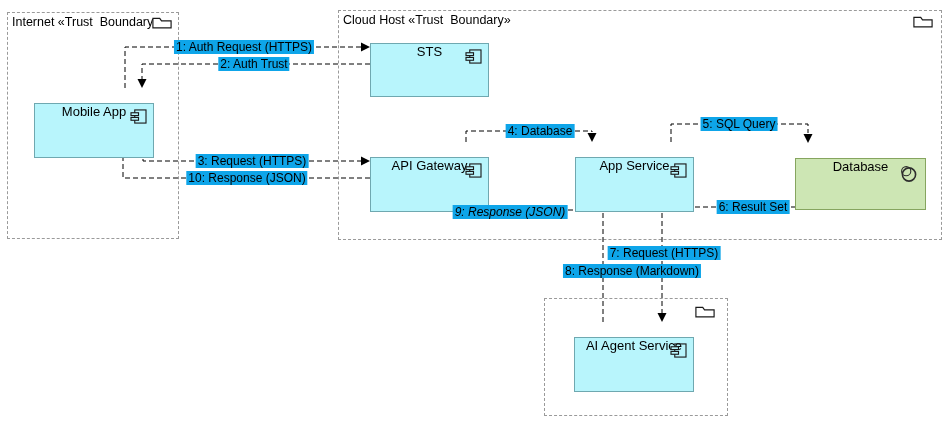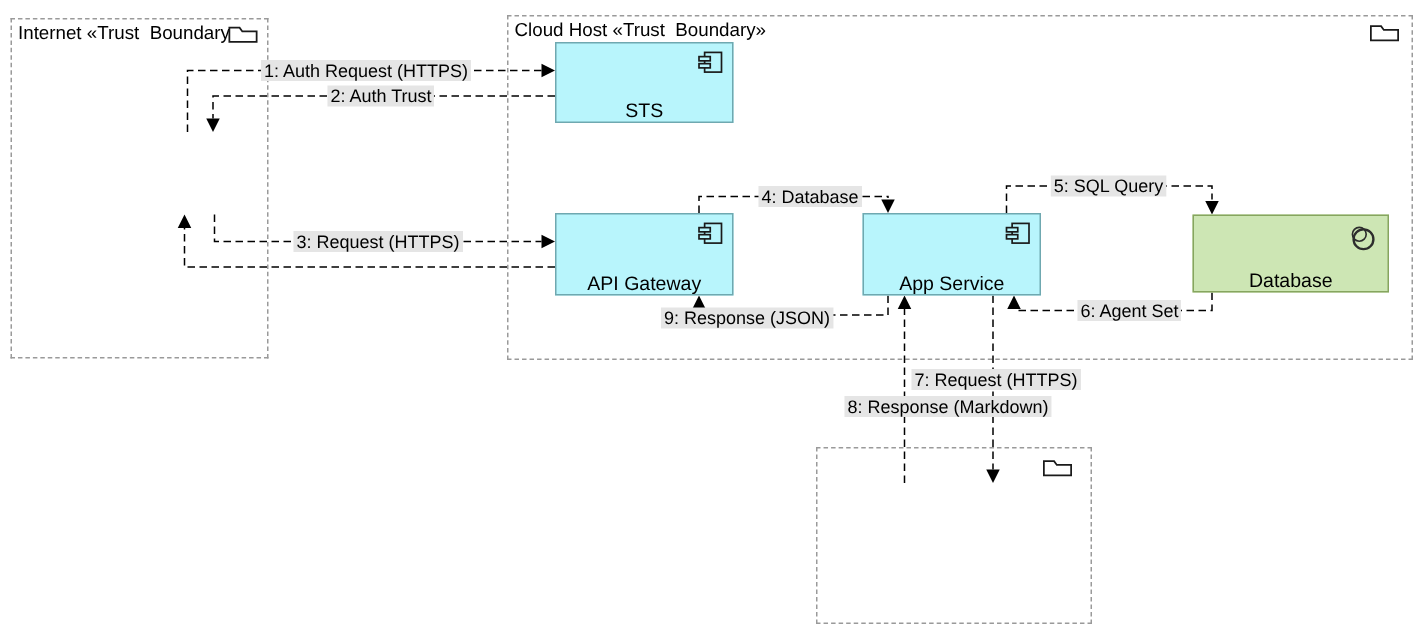--- a/index.html
+++ b/index.html
@@ -5,35 +5,35 @@
   html,body{margin:0;padding:0;background:#ffffff;}
   .stage{
     position:relative;width:951px;height:423px;background:#fff;overflow:hidden;
     font-family:"Liberation Sans",sans-serif;color:#000;
   }
   
   .boundary{position:absolute;border:1px dashed var(--boundary-border,#9a9a9a);background:transparent;}
   .b-label{position:absolute;font-size:12.5px;white-space:pre;color:#000;line-height:14px;}
   .folder{position:absolute;}
   
-  .node{position:absolute;display:flex;align-items:flex-end;justify-content:center;box-sizing:border-box;}
+  .node{position:absolute;display:flex;align-items:flex-start;justify-content:center;box-sizing:border-box;margin-top:15px;}
   .node.component{background:var(--component-fill,#b8f5fc);border:1px solid var(--component-border,#6fa8b0);}
   .node.database{background:var(--database-fill,#cde6b4);border:1px solid var(--database-border,#86a55f);}
   .node-label{font-size:13px;white-space:pre;}
   .cmp-icon{position:absolute;top:5px;right:6px;}
   .cmp-icon rect{stroke:#1a1a1a;stroke-width:1.2;fill:none;}
   .cmp-icon rect.cmp-tab{fill:var(--component-fill,#b8f5fc);}
   .db-icon{position:absolute;top:5px;right:7px;}
   .db-icon circle{fill:none;stroke:#2d2d2d;}
   
   .connectors{position:absolute;left:0;top:0;pointer-events:none;}
   .conn{fill:none;stroke:var(--connector,#000);stroke-width:1;stroke-dasharray:5 3;}
   .arrow{fill:var(--connector,#000);stroke:none;}
   .c-label{
-    position:absolute;transform:translate(-50%,-50%);background:#e5e5e5;
+    position:absolute;transform:translate(-50%,-50%);background:#0ea5e9;
     font-size:12px;line-height:14px;padding:0 2px;white-space:pre;color:#000;
   }
   .folder path{fill:#fff;stroke:#1a1a1a;stroke-width:1.3;}
 </style>
 </head>
 <body>
 
 <div class="stage">
 
   <div class="boundary" style="left:7px;top:12px;width:170px;height:225px;">
@@ -82,20 +82,28 @@
     <path class="conn" d="M592,197 L592,210 L466,210"></path>
     <path class="arrow" d="M466,197 L461.5,206 L470.5,206 Z"></path>
 
     <path class="conn" d="M662,197 L662,313"></path>
     <path class="arrow" d="M662,322 L657.5,313 L666.5,313 Z"></path>
 
     <path class="conn" d="M603,322 L603,206"></path>
     <path class="arrow" d="M603,197 L598.5,206 L607.5,206 Z"></path>
   </svg>
 
+  <div class="node component" style="left:34px;top:88px;width:120px;height:55px;">
+    <span class="node-label">Mobile App</span>
+    <svg class="cmp-icon" width="17" height="15" viewBox="0 0 18 16">
+      <rect x="5" y="1" width="12" height="14"></rect>
+      <rect class="cmp-tab" x="1" y="4" width="8" height="3"></rect>
+      <rect class="cmp-tab" x="1" y="9" width="8" height="3"></rect>
+    </svg>
+  </div>
 
   <div class="node component" style="left:370px;top:28px;width:119px;height:54px;">
     <span class="node-label">STS</span>
     <svg class="cmp-icon" width="17" height="15" viewBox="0 0 18 16">
       <rect x="5" y="1" width="12" height="14"></rect>
       <rect class="cmp-tab" x="1" y="4" width="8" height="3"></rect>
       <rect class="cmp-tab" x="1" y="9" width="8" height="3"></rect>
     </svg>
   </div>
 
@@ -118,24 +126,33 @@
   </div>
 
   <div class="node database" style="left:795px;top:143px;width:131px;height:52px;">
     <span class="node-label">Database</span>
     <svg class="db-icon" width="20" height="19" viewBox="0 0 20 19">
       <circle cx="11" cy="10.5" r="6.6" stroke-width="1.6"></circle>
       <circle cx="8.2" cy="7.2" r="4.6" stroke-width="1.1"></circle>
     </svg>
   </div>
 
+  <div class="node component" style="left:574px;top:322px;width:120px;height:55px;">
+    <span class="node-label">AI Agent Service</span>
+    <svg class="cmp-icon" width="17" height="15" viewBox="0 0 18 16">
+      <rect x="5" y="1" width="12" height="14"></rect>
+      <rect class="cmp-tab" x="1" y="4" width="8" height="3"></rect>
+      <rect class="cmp-tab" x="1" y="9" width="8" height="3"></rect>
+    </svg>
+  </div>
 
   <div class="c-label" style="left:244px;top:47px;">1: Auth Request (HTTPS)</div>
   <div class="c-label" style="left:254px;top:64px;">2: Auth Trust</div>
   <div class="c-label" style="left:252px;top:161px;">3: Request (HTTPS)</div>
   <div class="c-label" style="left:540px;top:131px;">4: Database</div>
   <div class="c-label" style="left:739px;top:124px;">5: SQL Query</div>
-  <div class="c-label" style="left:753px;top:207px;">6: Agent Set</div>
+  <div class="c-label" style="left:753px;top:207px;">6: Result Set</div>
   <div class="c-label" style="left:664px;top:253px;">7: Request (HTTPS)</div>
   <div class="c-label" style="left:632px;top:271px;">8: Response (Markdown)</div>
-  <div class="c-label" style="left:498px;top:212px;">9: Response (JSON)</div>
+  <div class="c-label" style="left:510px;top:212px;font-style:italic;">9: Response (JSON)</div>
+  <div class="c-label" style="left:247px;top:178px;">10: Response (JSON)</div>
 
 </div>
 
 </body></html>

